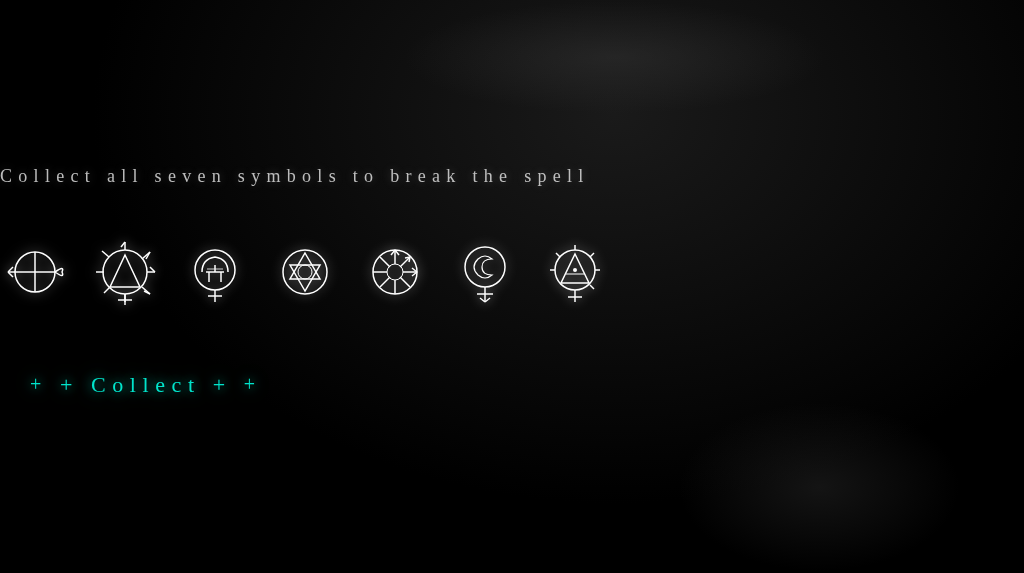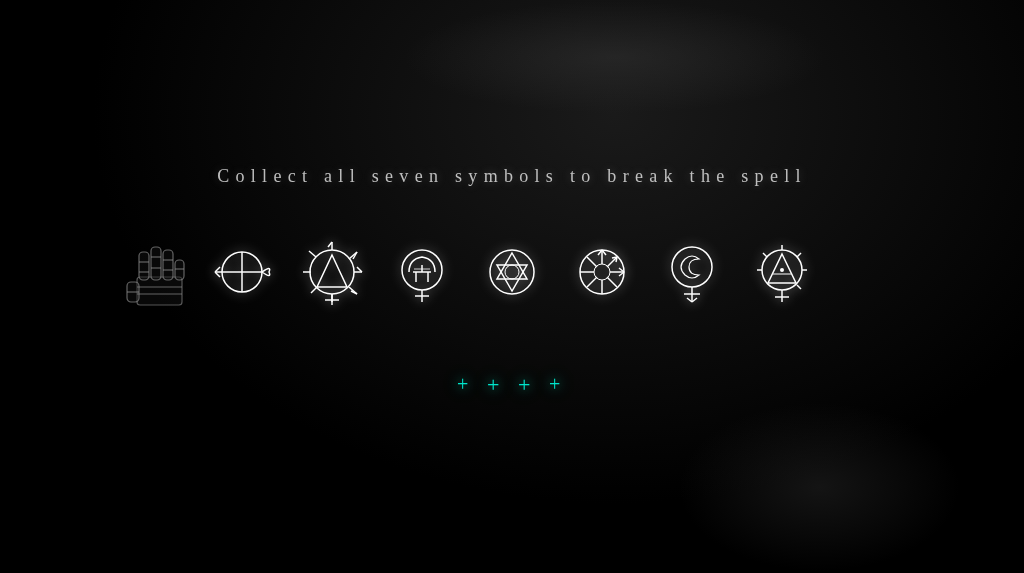--- a/index.html
+++ b/index.html
@@ -27,21 +27,21 @@
       background:
         radial-gradient(ellipse 300px 80px at 60% 10%, rgba(60,60,60,0.4) 0%, transparent 70%),
         radial-gradient(ellipse 200px 120px at 80% 85%, rgba(40,40,40,0.5) 0%, transparent 70%);
     }
 
     .content {
       position: absolute;
       inset: 0;
       display: flex;
       flex-direction: column;
-      align-items: center;
+      align-items: flex-start;
       justify-content: center;
     }
 
     .instruction-text {
       color: rgba(220, 220, 220, 0.85);
       font-size: 18px;
       letter-spacing: 0.35em;
       font-weight: 300;
       margin-bottom: 50px;
       font-family: 'Palatino Linotype', 'Palatino', 'Georgia', serif;
@@ -261,16 +261,17 @@
 
         <line x1="35" y1="53" x2="35" y2="65" stroke="white" stroke-width="1.5"></line>
         <line x1="28" y1="60" x2="42" y2="60" stroke="white" stroke-width="1.5"></line>
       </svg>
     </div>
 
   </div>
 
   <button class="collect-button">
     <span>+</span>
+    <span>Collect</span>
     <span>+</span>
   </button>
 
 </div>
 
 </body></html>

